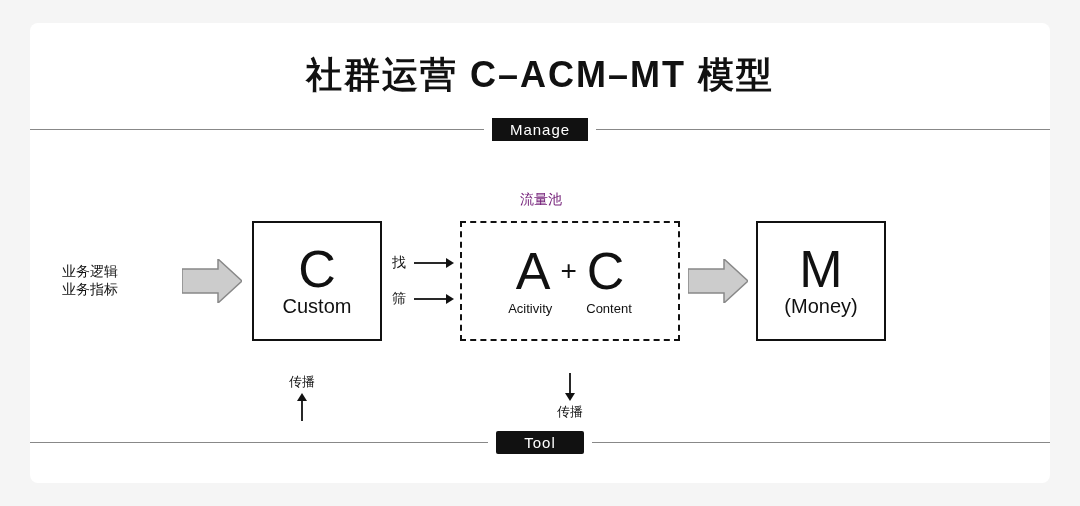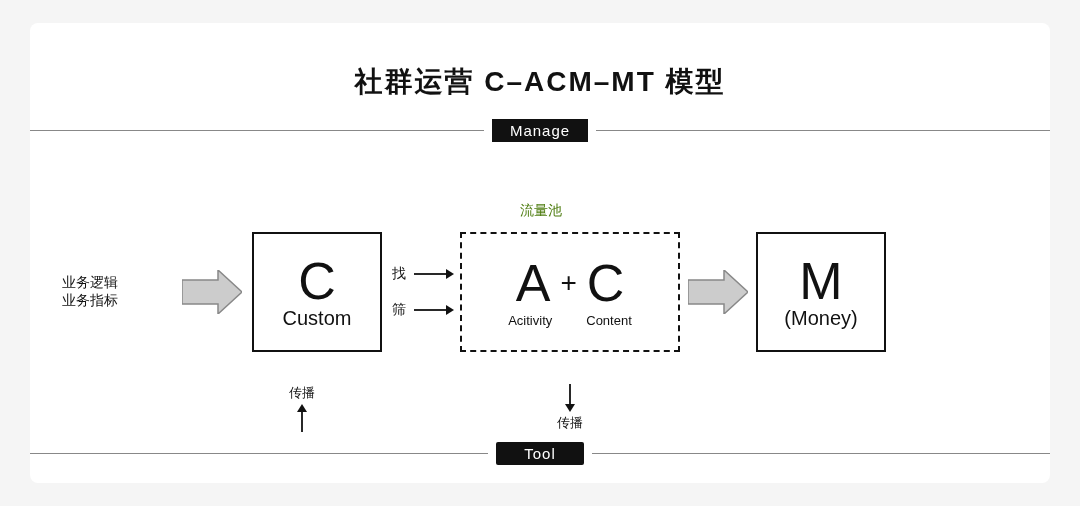--- a/index.html
+++ b/index.html
@@ -19,24 +19,24 @@
       height: 460px;
       border-radius: 8px;
       position: relative;
       display: flex;
       flex-direction: column;
       align-items: center;
       padding: 0;
     }
     
     .title {
-      font-size: 28px;
+      font-size: 36px;
       font-weight: 700;
       color: #111;
-      margin-top: 40px;
+      margin-top: 28px;
       letter-spacing: 2px;
     }
     
     .manage-row {
       display: flex;
       align-items: center;
       width: 100%;
       margin-top: 18px;
     }
     .manage-line {
@@ -103,21 +103,21 @@
     }
     .box-sublabel {
       font-size: 20px;
       color: #111;
       margin-top: 0;
     }
     
     .pool-label {
       position: absolute;
       font-size: 14px;
-      color: #4d7c0f;
+      color: #701a75;
     }
     
     .ac-row {
       display: flex;
       align-items: center;
       gap: 10px;
     }
     .ac-letter {
       font-size: 52px;
       font-weight: 400;
@@ -153,21 +153,21 @@
       align-items: center;
       width: 100%;
       margin-bottom: 18px;
     }
     .tool-label {
       font-size: 15px;
       color: #fff;
       background: #111;
       padding: 3px 28px;
       border-radius: 2px;
-      margin: 0 8px;
+      margin: 11px 8px;
       font-weight: 500;
       letter-spacing: 1px;
     }
     .tool-line {
       flex: 1;
       height: 1px;
       background: #888;
     }
   </style>
 </head>

